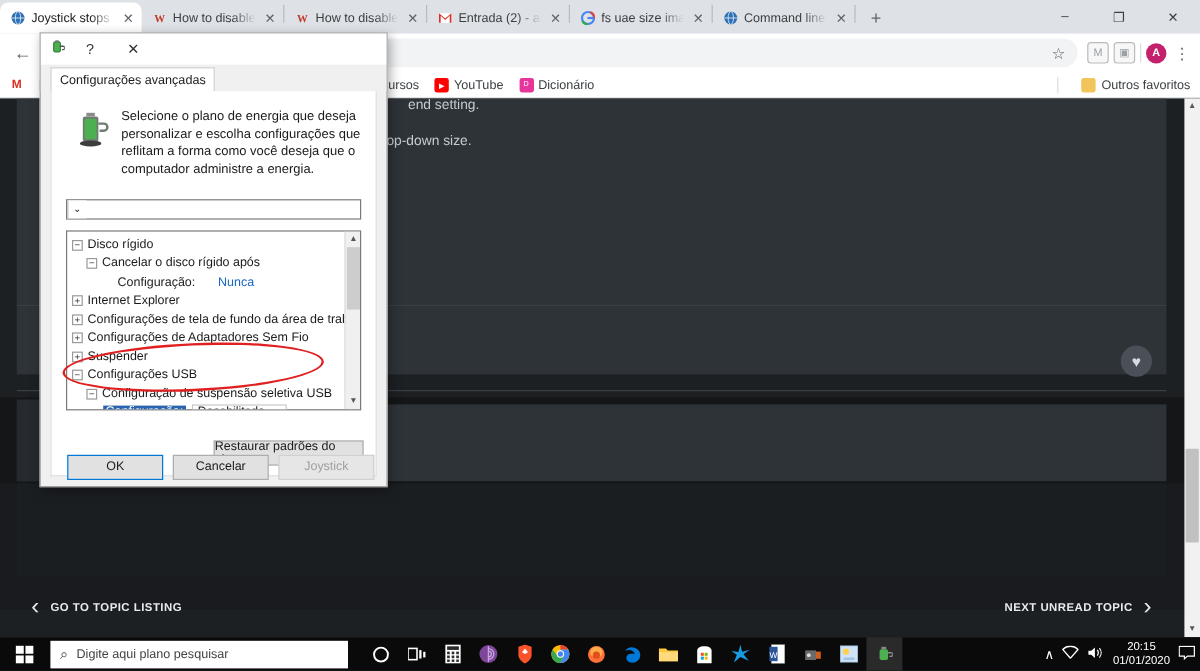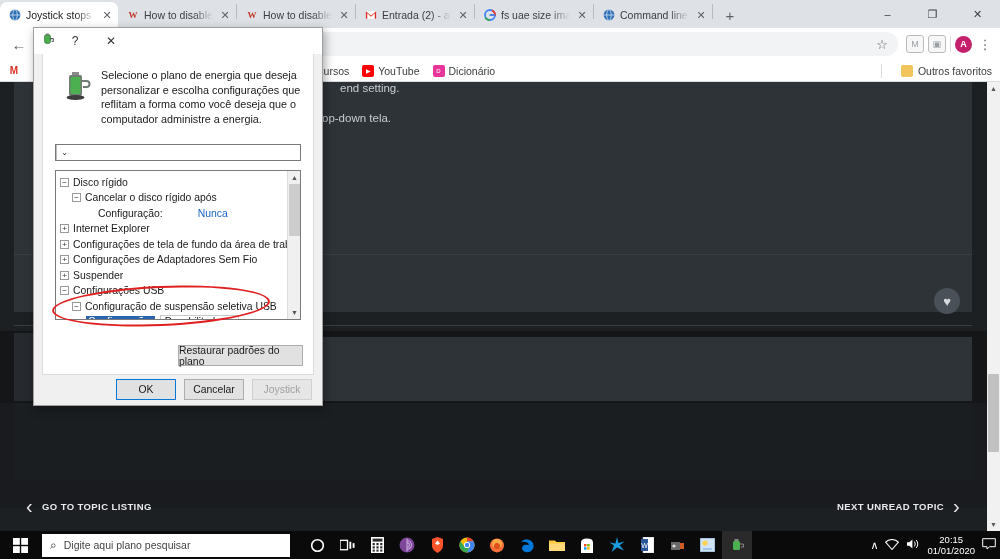--- a/index.html
+++ b/index.html
@@ -93,34 +93,34 @@
   .planselect { margin:18px 2px 0 2px; height:17px; display:flex; border:1px solid #7a7a7a; background:#fff; }
   .planselect .val { flex:1; background:#d6e4f7; font-size:10.5px; padding:0 3px; color:#000; display:flex; align-items:center;}
   .planselect .arr { width:16px; border-left:1px solid #bcbcbc; display:flex; align-items:center; justify-content:center; font-size:8px; color:#333; background:#fff;}
 
   .treebox { margin:9px 2px 0 2px; height:150px; border:1px solid #7a7a7a; background:#fff; position:relative; overflow:hidden;}
   .tree { position:absolute; left:0; top:0; right:13px; padding:3px 0 0 2px; }
   .tnode { display:flex; align-items:center; height:15.5px; font-size:10.4px; color:#1a1a1a; white-space:nowrap;}
   .tog { width:9px; height:9px; border:1px solid #9a9a9a; margin-right:4px; flex:0 0 9px;
       display:flex; align-items:center; justify-content:center; font-size:8px; line-height:7px; color:#333; background:#fff;}
   .ind1 { padding-left:2px } .ind2 { padding-left:14px } .ind3 { padding-left:40px }
-  .tlink { color:#1a66c1; margin-left:16px;padding-left:19px;}
+  .tlink { color:#1a66c1; margin-left:0;padding-left:19px;}
   .cfg-hl { background:#2864b0; color:#fff; padding:0 2px; }
   .combo { display:inline-flex; align-items:center; margin-left:5px; border:1px solid #c8c8c8; height:14px; background:#fff;}
   .combo .cv { font-size:10.2px; padding:0 4px; color:#1a1a1a;}
   .combo .ca { width:13px; text-align:center; font-size:7px; color:#444;}
   .treescroll { position:absolute; right:0; top:0; width:13px; height:100%; background:#f0f0f0; border-left:1px solid #dcdcdc;}
   .treescroll .tb { position:absolute; left:1px; top:13px; width:11px; height:52px; background:#cdcdcd;}
   .treescroll .a1,.treescroll .a2 { position:absolute; left:0; width:13px; height:13px; font-size:7px; text-align:center; line-height:13px; color:#555;}
   .treescroll .a1 { top:0 } .treescroll .a2 { bottom:0 }
 
   .restore { position:absolute; right:10px; bottom:8px; width:125px; height:21px; background:#e1e1e1;
      border:1px solid #adadad; font-size:10.4px; color:#1a1a1a; display:flex; align-items:center; justify-content:center;}
   .dlg-foot { position:absolute; left:0; bottom:0; width:100%; height:32px; display:flex; align-items:center; justify-content:flex-end; gap:8px; padding-right:10px;}
-  .btn { width:60px; height:21px; border:1px solid #adadad; background:#e1e1e1; font-size:10.4px;
+  .btn { width:80px; height:21px; border:1px solid #adadad; background:#e1e1e1; font-size:10.4px;
      color:#1a1a1a; display:flex; align-items:center; justify-content:center;}
   .btn.primary { border:1px solid #0078d7; background:#e1e1e1;}
   .btn.disabled { color:#a0a0a0; background:#e6e6e6; border-color:#d0d0d0;}
 
   .ellipse { position:absolute; left:52px; top:286px; width:218px; height:40px;
      border:2.5px solid #e02020; border-radius:50%; transform:rotate(-2.5deg); pointer-events:none; z-index:50;}
 
   
   .taskbar { position:absolute; left:0; bottom:0; width:1000px; height:28px; background:#0a0a0a; display:flex; align-items:center;}
   .startbtn { width:40px; height:28px; display:flex; align-items:center; justify-content:center;}
@@ -260,21 +260,21 @@
         <span class="bmicon" style="background:#f2c55c;"></span>
         <span>Outros favoritos</span>
       </div>
     </div>
 
     <div class="page">
       <div class="pg-dark1"></div>
       <div class="pg-line" style="top:172px;"></div>
       <div class="pg-line" style="top:243px;"></div>
       <div class="pagetext" style="left:340px; top:0px;">end setting.</div>
-      <div class="pagetext" style="left:322px; top:30px;">op-down tela.</div>
+      <div class="pagetext" style="left:322px; top:30px;">op-down size.</div>
       <div class="heartbtn">♥</div>
       <div class="xmark">✕</div>
 
       <div class="darkgap"></div>
       <div class="pg-dark2"></div>
       <div class="sq"></div>
 
       <div class="navstrip"></div>
       <div class="navband"></div>
       <div class="navrow">
@@ -303,20 +303,23 @@
         <svg width="13" height="13" viewBox="0 0 14 14">
             <rect x="4" y="2" width="6" height="9" rx="1.5" fill="#4caf50" stroke="#2e7d32"></rect>
             <rect x="5.5" y=".6" width="3" height="2" fill="#777"></rect>
             <path d="M9.5 6 h3 a1.5 1.5 0 0 1 0 3 h-1" fill="none" stroke="#555" stroke-width="1.2"></path>
           </svg>
       </span>
       <span class="b">?</span>
       <span class="b">✕</span>
     </div>
 
+    <div class="dlg-tabbar">
+      <div class="dlg-tab">Configurações avançadas</div>
+    </div>
 
     <div class="dlg-body">
       <div class="intro">
         <span class="battico">
           <svg width="30" height="34" viewBox="0 0 30 34">
             <rect x="8" y="7" width="13" height="21" rx="2" fill="#6f7b73"></rect>
             <rect x="9.5" y="9" width="10" height="17" rx="1.5" fill="#4caf50"></rect>
             <rect x="11" y="4" width="7" height="3" fill="#8a8a8a"></rect>
             <path d="M21 13 h4.5 a3 3 0 0 1 0 6 H22" fill="none" stroke="#6f7b73" stroke-width="2"></path>
             <ellipse cx="14.5" cy="29.5" rx="9" ry="2.5" fill="#3d3d3d"></ellipse>

